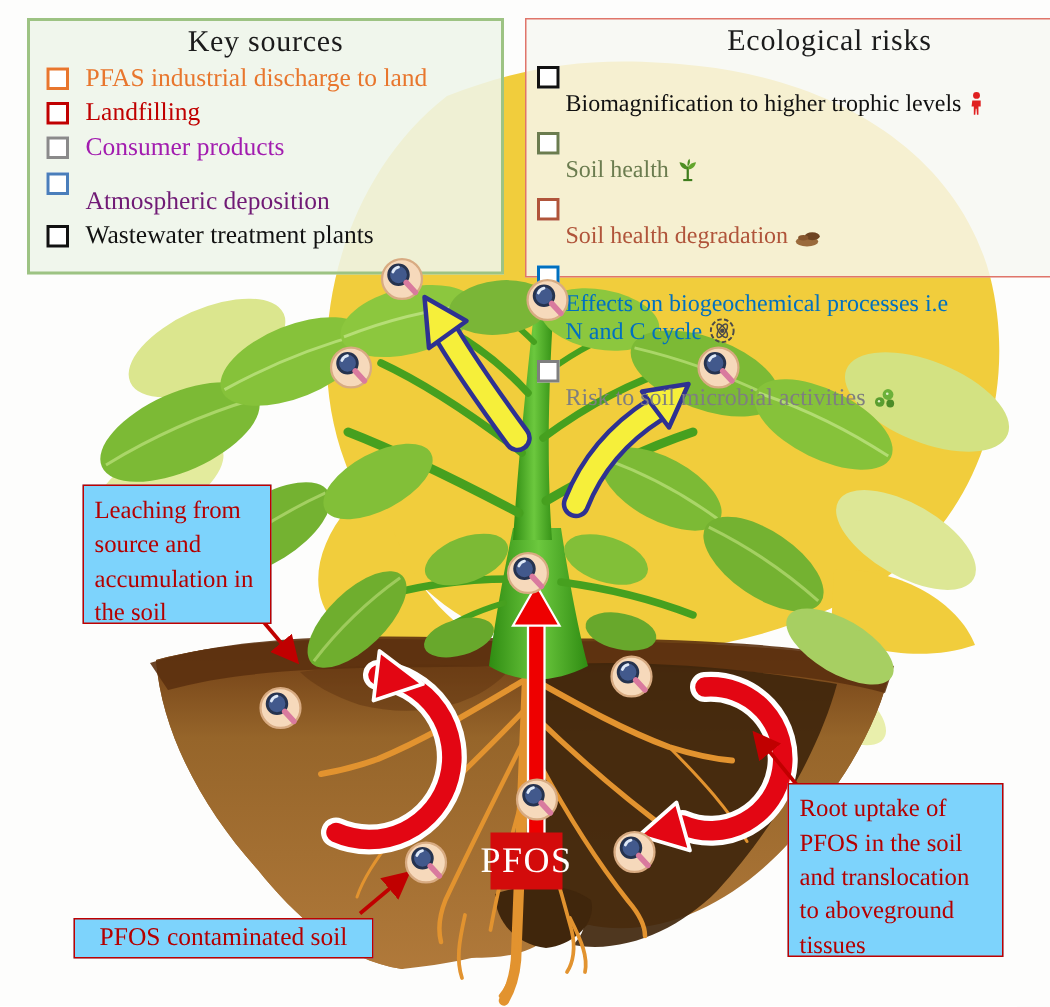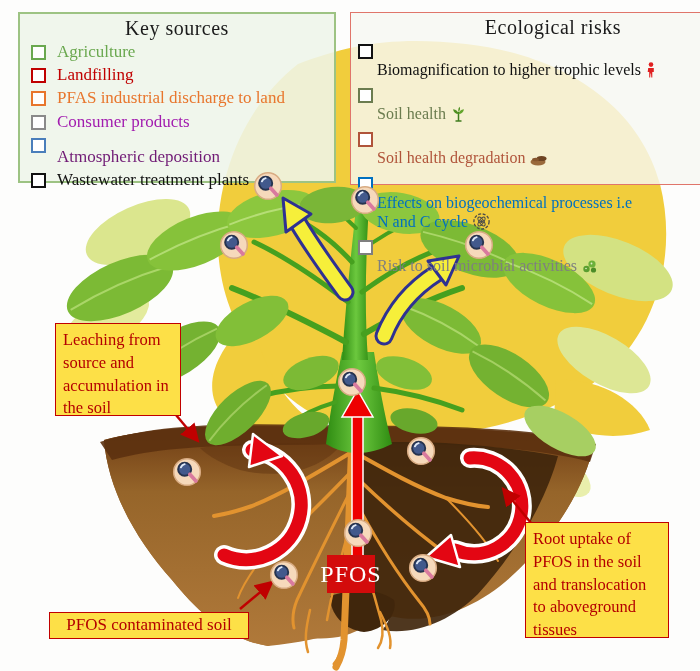--- a/index.html
+++ b/index.html
@@ -27,21 +27,21 @@
   .risks .legend-row{gap:4px;padding-left:7px;}
   .chk{width:11px;height:11px;border:2.6px solid #000;background:#fff;flex:none;margin-top:3px;}
   .legend-label{font-size:17px;line-height:1.2;white-space:pre-line;}
   .risks .legend-label{font-size:16px;}
   .lab-wrap{display:inline;}
   .mini-icon{display:inline-block;vertical-align:-3px;margin-left:5px;}
 
   
   .note{
     position:absolute;z-index:3;box-sizing:border-box;
-    background:#fde047;border:1.6px solid #c00000;
+    background:#7dd3fc;border:1.6px solid #c00000;
     font-size:16.5px;line-height:1.38;padding:5px 7px;
   }
   .note.leaching{left:55px;top:323px;width:126px;height:93px;}
   .note.rootuptake{left:525px;top:522px;width:144px;height:116px;}
   .note.contaminated{left:49px;top:612px;width:200px;height:27px;
     padding:1px 4px;text-align:center;font-size:17px;line-height:1.3;}
 
   
   .pfos-chip{
     position:absolute;z-index:2;left:327px;top:555px;width:48px;height:38px;
@@ -226,30 +226,26 @@
     <g stroke="#c00000" stroke-width="2.5" fill="none">
       <path d="M176,415 L197,440" marker-end="url(#ah)"></path>
       <path d="M240,609 L271,583" marker-end="url(#ah)"></path>
       <path d="M531,523 L504,490" marker-end="url(#ah)"></path>
     </g>
   </svg>
 
   <div class="legend sources">
     <div class="legend-title">Key sources</div>
     <div class="legend-row">
-      <span class="chk" style="border-color: rgb(106, 168, 79);"></span>
-      <span class="legend-label" style="color: rgb(106, 168, 79);">Agriculture</span>
+      <span class="chk" style="border-color: rgb(232, 118, 45);"></span>
+      <span class="legend-label" style="color: rgb(232, 118, 45);">PFAS industrial discharge to land</span>
     </div>
     <div class="legend-row">
       <span class="chk" style="border-color: rgb(192, 0, 0);"></span>
       <span class="legend-label" style="color: rgb(192, 0, 0);">Landfilling</span>
-    </div>
-    <div class="legend-row">
-      <span class="chk" style="border-color: rgb(232, 118, 45);"></span>
-      <span class="legend-label" style="color: rgb(232, 118, 45);">PFAS industrial discharge to land</span>
     </div>
     <div class="legend-row">
       <span class="chk" style="border-color: rgb(138, 138, 138);"></span>
       <span class="legend-label" style="color: #a21caf;">Consumer products</span>
     </div>
     <div class="legend-row">
       <span class="chk" style="border-color: rgb(74, 126, 187);"></span>
       <span class="legend-label" style="color: #701a75; margin-top: 12px;">Atmospheric deposition</span>
     </div>
     <div class="legend-row">

